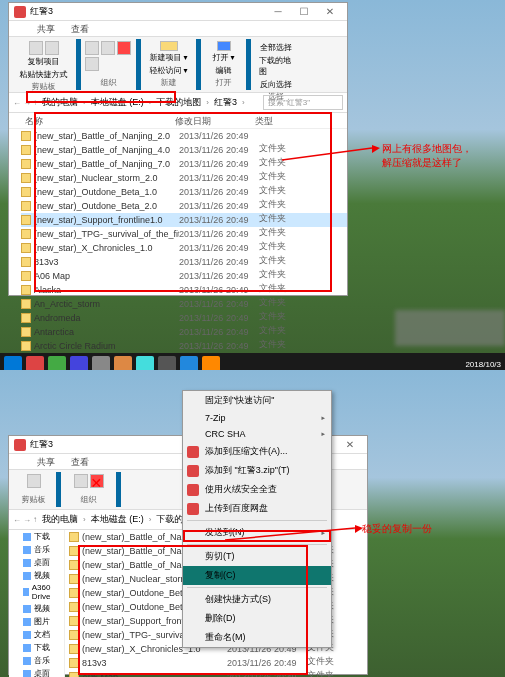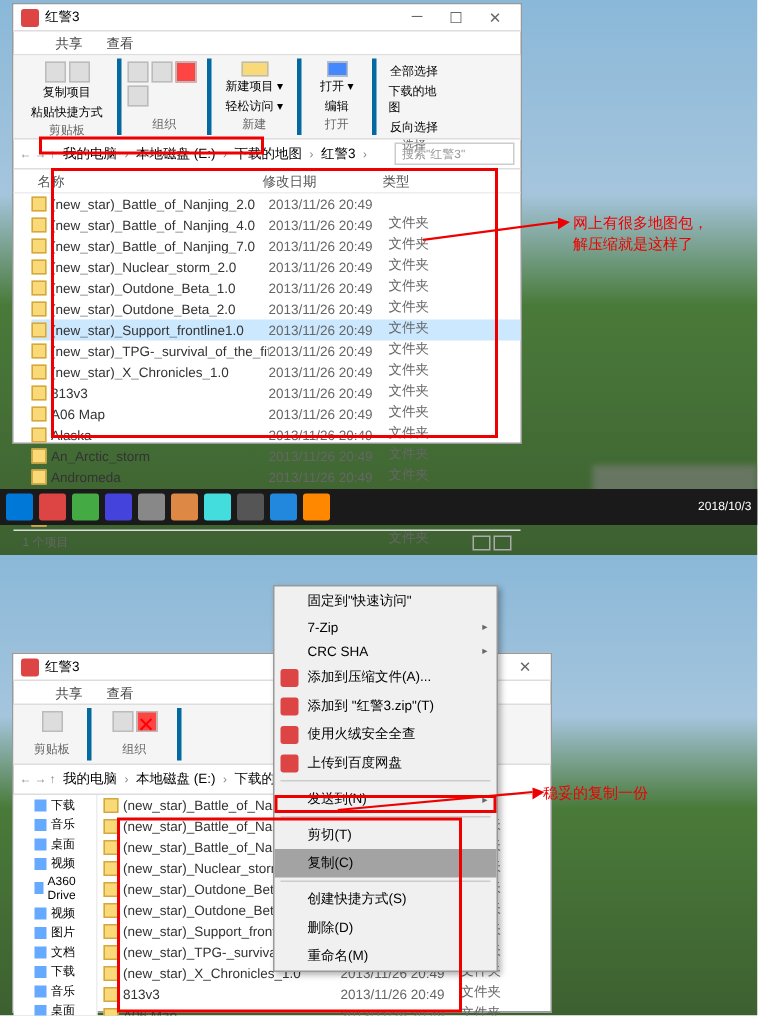--- a/index.html
+++ b/index.html
@@ -7,21 +7,21 @@
 .desktop { position: absolute; width: 505px; background: linear-gradient(to bottom, #8ab8d8 0%, #a5c5dd 35%, #4a7a3a 55%, #3d6030 100%); }
 .win { background: #fff; border: 1px solid #999; position: absolute; font-size: 9px; }
 .titlebar { height: 18px; background: #fff; display: flex; align-items: center; padding: 0 5px; border-bottom: 1px solid #ddd; }
 .titlebar .icon { width: 12px; height: 12px; background: #d44; border-radius: 2px; margin-right: 4px; }
 .title-text { flex: 1; font-size: 9px; }
 .win-controls { display: flex; gap: 2px; }
 .win-btn { width: 24px; height: 14px; display: flex; align-items: center; justify-content: center; font-size: 10px; color: #666; }
 .tabs { height: 16px; display: flex; padding-left: 20px; border-bottom: 1px solid #ddd; }
 .tab { padding: 2px 8px; font-size: 9px; color: #444; }
 .ribbon { height: 56px; background: #f5f5f5; border-bottom: 1px solid #ddd; display: flex; padding: 2px; }
-.ribbon-group { border-right: 3px solid #0369a1; padding: 2px 4px; display: flex; flex-direction: column; align-items: center; justify-content: space-between; }
+.ribbon-group { border-right: 5px solid #0369a1; padding: 2px 4px; display: flex; flex-direction: column; align-items: center; justify-content: space-between; }
 .ribbon-icons { display: flex; gap: 2px; flex-wrap: wrap; }
 .ribbon-icon { width: 14px; height: 14px; background: #ddd; border: 1px solid #bbb; }
 .ribbon-label { font-size: 8px; color: #666; font-family: Liberation Serif, serif; }
 .ribbon-text-btn { font-size: 8px; padding: 1px 4px; display: flex; align-items: center; gap: 2px; }
 .breadcrumb { height: 20px; display: flex; align-items: center; padding: 0 4px; border-bottom: 1px solid #ddd; gap: 2px; }
 .bc-arrow { color: #888; font-size: 8px; }
 .bc-item { font-size: 9px; padding: 1px 3px; }
 .bc-search { margin-left: auto; border: 1px solid #ccc; padding: 1px 4px; font-size: 8px; color: #999; width: 80px; }
 .headers { display: flex; height: 16px; border-bottom: 1px solid #eee; padding-left: 12px; }
 .hdr { font-size: 9px; color: #555; padding: 2px 4px; }
@@ -237,21 +237,21 @@
   </div>
   <div class="redbox" style="left:26px;top:91px;width:150px;height:12px"></div>
   <div class="redbox" style="left:34px;top:112px;width:298px;height:180px"></div>
   <svg class="arrow" style="left:282px;top:145px;width:100px;height:20px">
       <line x1="0" y1="15" x2="90" y2="3" stroke="#e00" stroke-width="1.5"></line>
       <polygon points="90,0 98,3 90,8" fill="#e00"></polygon>
     </svg>
   <div class="annotation" style="left:382px;top:142px;white-space:pre">网上有很多地图包，
 解压缩就是这样了</div>
   <div class="blur" style="left:395px;top:310px;width:110px;height:36px"></div>
-  <div class="taskbar" style="top:326px">
+  <div class="taskbar" style="top:353px">
     <div class="tb-icon" style="background:#0078d7"></div>
     <div class="tb-icon" style="background:#d44"></div>
     <div class="tb-icon" style="background:#4a4"></div>
     <div class="tb-icon" style="background:#44d"></div>
     <div class="tb-icon" style="background:#888"></div>
     <div class="tb-icon" style="background:#d84"></div>
     <div class="tb-icon" style="background:#4dd"></div>
     <div class="tb-icon" style="background:#555"></div>
     <div class="tb-icon" style="background:#28d"></div>
     <div class="tb-icon" style="background:#f80"></div>
@@ -445,21 +445,21 @@
         <span>上传到百度网盘</span>
       </div>
       <div class="cm-sep"></div>
       <div class="cm-item sub">
         <span>发送到(N)</span>
       </div>
       <div class="cm-sep"></div>
       <div class="cm-item">
         <span>剪切(T)</span>
       </div>
-      <div class="cm-item" style="background: #a3a3a3;">
+      <div class="cm-item" style="background: #0f766e;">
         <span>复制(C)</span>
       </div>
       <div class="cm-sep"></div>
       <div class="cm-item">
         <span>创建快捷方式(S)</span>
       </div>
       <div class="cm-item">
         <span>删除(D)</span>
       </div>
       <div class="cm-item">

